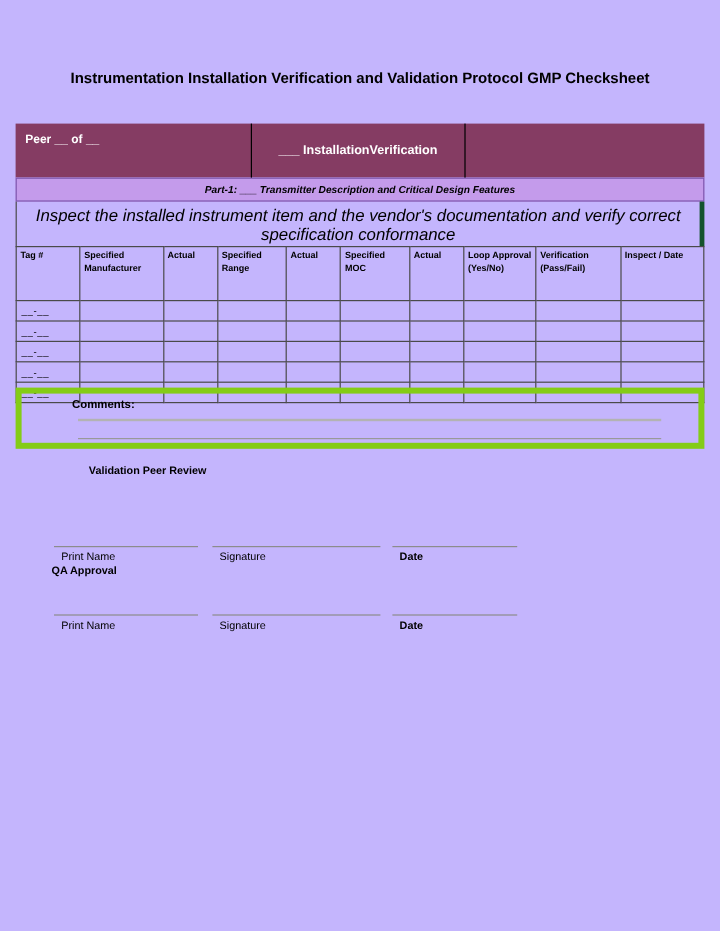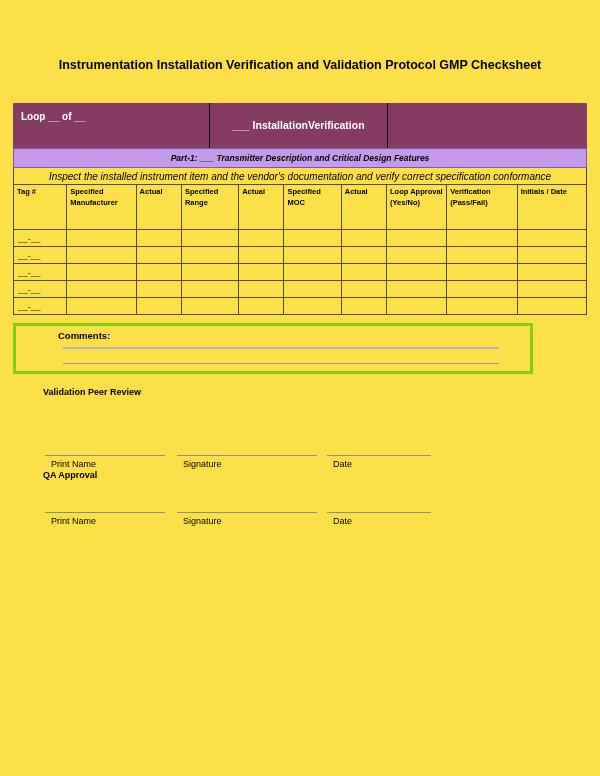--- a/index.html
+++ b/index.html
@@ -1,17 +1,17 @@
 <!DOCTYPE html>
 <html style="--hdr-bg: #853C63; --part1-bg: #C49BEB; --part1-border: #7E57AE;"><head>
 <meta charset="utf-8">
 <style>
   html,body { margin:0; padding:0; background:#ffffff; }
   .page {
-    position:relative; width:600px; height:776px; background:#fde047;
+    position:relative; width:600px; height:776px; background:#c4b5fd;
     font-family:"Liberation Sans", sans-serif; color:#000; overflow:hidden;
   }
   .title {
     position:absolute; top:58px; left:0; right:0;
     text-align:center; font-weight:bold; font-size:12.5px;
   }
   .doc { position:absolute; left:13px; top:103px; width:574px; }
 
   
   .hdr-bar { display:flex; background:var(--hdr-bg,#853C63); color:#fff; font-weight:bold; height:45px; }
@@ -27,68 +27,68 @@
   .hdr-cell-right { flex:1; }
 
   
   .part1 {
     background:var(--part1-bg,#C49BEB); border:1px solid var(--part1-border,#7E57AE);
     text-align:center; font-style:italic; font-weight:bold; font-size:8.5px; padding:4px 16px;
   }
 
   
   .instruction {
-    border-left:1px solid #4a4a4a; border-right:1px solid #14532d;
-    text-align:center; font-style:italic; font-size:10px; padding:3px 2px 2px;
+    border-left:1px solid #4a4a4a; border-right:4px solid #14532d;
+    text-align:center; font-style:italic; font-size:14px; padding:3px 2px 2px;
   }
 
   
   table.grid { width:100%; border-collapse:collapse; table-layout:fixed;padding-left:30px; }
   table.grid th, table.grid td { border:1px solid #4a4a4a; }
   table.grid th {
     font-size:7.5px; font-weight:bold; text-align:left; vertical-align:top;
     padding:2px 3px; height:40px; line-height:1.45; overflow:hidden;
   }
   table.grid td { height:16px; font-size:8px; padding:0 4px; letter-spacing:0.5px; }
 
   
   .comments-box {
-    position:absolute; left:13px; top:323px; width:520px; height:51px;
-    border:3px solid #84cc16; box-sizing:border-box;
+    position:absolute; left:13px; top:323px; width:574px; height:51px;
+    border:5px solid #84cc16; box-sizing:border-box;
   }
   .comments-label { position:absolute; left:42px; top:4px; font-weight:bold; font-size:9.5px; }
   .c-line1 { position:absolute; left:47px; right:31px; top:21px; border-bottom:2px solid #b3b3b3; }
   .c-line2 { position:absolute; left:47px; right:31px; top:37px; border-bottom:1px solid #999999; }
 
   
   .heading { position:absolute; left:43px; font-weight:bold; font-size:9px; }
-  .heading-vpr { top:387px; }
+  .heading-vpr { top:387px;margin-left:31px; }
   .heading-qa  { top:470px; }
   .sig-row { position:absolute; left:0; width:600px; height:26px; }
   .sig-row-1 { top:420px; }
   .sig-row-2 { top:477px; }
   .sig-field {
     position:absolute; top:16px; border-top:1px solid #8c8c8c;
     font-size:9px; padding:3px 0 0 6px; box-sizing:border-box;margin-top:19px;
   }
   .sig-printname { left:45px;  width:120px; }
   .sig-signature { left:177px; width:140px; }
-  .sig-date      { left:327px; width:104px; }
+  .sig-date      { left:327px; width:104px;font-weight:bold; }
 </style>
 </head>
 <body>
 
 <div class="page">
 
   <div class="title">Instrumentation Installation Verification and Validation Protocol GMP Checksheet</div>
 
   <div class="doc">
 
     <div class="hdr-bar">
-      <div class="hdr-cell-sheet">Loop __ of __</div>
+      <div class="hdr-cell-sheet">Peer __ of __</div>
       <div class="hdr-cell-center">
         <span>___ Installation</span>
         <span>Verification</span>
       </div>
       <div class="hdr-cell-right"></div>
     </div>
 
     <div class="part1">Part-1: ___ Transmitter Description and Critical Design Features</div>
 
     <div class="instruction">Inspect the installed instrument item and the vendor's documentation and verify correct specification conformance</div>
@@ -110,21 +110,21 @@
         <tr>
             <th>Tag #</th>
             <th>Specified Manufacturer</th>
             <th>Actual</th>
             <th>Specified Range</th>
             <th>Actual</th>
             <th>Specified MOC</th>
             <th>Actual</th>
             <th>Loop Approval (Yes/No)</th>
             <th>Verification (Pass/Fail)</th>
-            <th>Initials / Date</th>
+            <th>Inspect / Date</th>
           </tr>
       </thead>
       <tbody>
           <tr>
             <td>__-__</td>
             <td></td>
             <td></td>
             <td></td>
             <td></td>
             <td></td>

